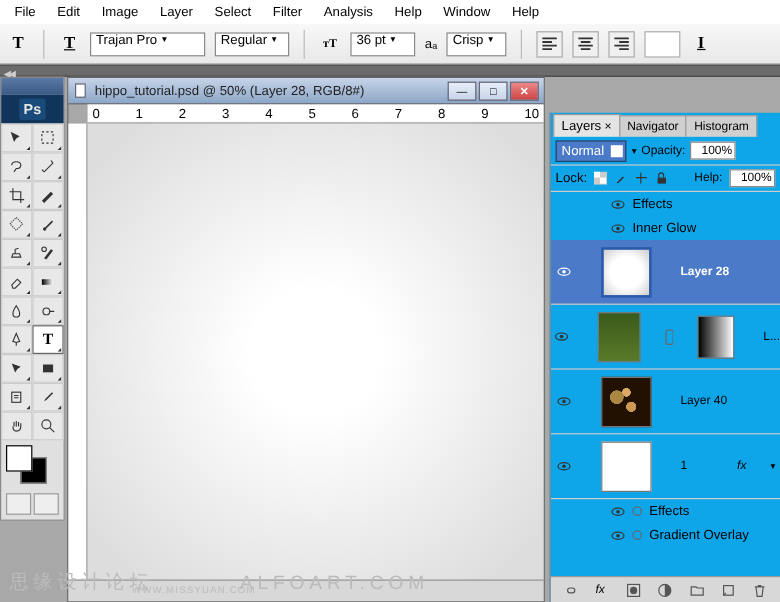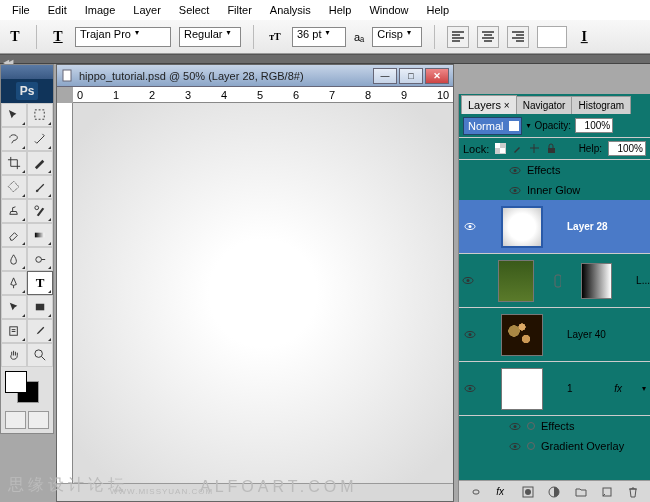--- a/index.html
+++ b/index.html
@@ -36,21 +36,21 @@
 .titlebar .txt{flex:1;color:#222;}
 .winbtns{display:flex;gap:2px;}
 .winbtn{width:24px;height:16px;border:1px solid #667;background:linear-gradient(#e8eef8,#c6d4e8);display:flex;align-items:center;justify-content:center;font-size:9px;}
 .winbtn.cls{background:linear-gradient(#e88,#c44);color:#fff;font-weight:bold;}
 .ruler-h{height:16px;background:#fff;border-bottom:1px solid #888;margin-left:16px;position:relative;font-size:8px;}
 .ruler-h span{position:absolute;top:2px;}
 .ruler-v{width:16px;background:#fff;border-right:1px solid #888;position:absolute;left:0;top:38px;bottom:18px;}
 .canvas{position:absolute;left:16px;top:38px;right:0;bottom:18px;background:radial-gradient(ellipse at center,#fff 20%,#ddd 90%);}
 .watermark{position:absolute;bottom:6px;color:#bbb;font-size:16px;letter-spacing:4px;}
 .statusbar{position:absolute;bottom:0;left:0;right:0;height:18px;background:#d8d8d8;border-top:1px solid #999;}
-.panel{position:absolute;right:0;top:30px;width:192px;bottom:0;background:#0f766e;border-left:1px solid #888;z-index:4;}
+.panel{position:absolute;right:0;top:30px;width:192px;bottom:0;background:#0ea5e9;border-left:1px solid #888;z-index:4;}
 .ptabs{height:20px;display:flex;align-items:flex-end;padding-left:2px;}
 .ptab{padding:3px 6px;background:#d0d0d0;border:1px solid #999;border-bottom:none;margin-right:-1px;font-size:10px;}
 .ptab.act{background:#e4e4e4;}
 .prow{height:24px;display:flex;align-items:center;padding:0 4px;gap:4px;border-bottom:1px solid #ccc;}
 .bmode{background:#4a7ac8;color:#fff;border:1px solid #246;padding:2px 18px 2px 4px;position:relative;}
 .bmode .arr{position:absolute;right:2px;top:3px;width:10px;height:10px;background:#fff;}
 .smlbl{font-size:10px;}
 .pct{background:#fff;border:1px solid #888;padding:1px 2px;width:38px;text-align:right;font-size:10px;}
 .lockrow{height:22px;display:flex;align-items:center;padding:0 4px;gap:6px;border-bottom:1px solid #ccc;font-size:10px;}
 .lockrow svg{width:11px;height:11px;}

